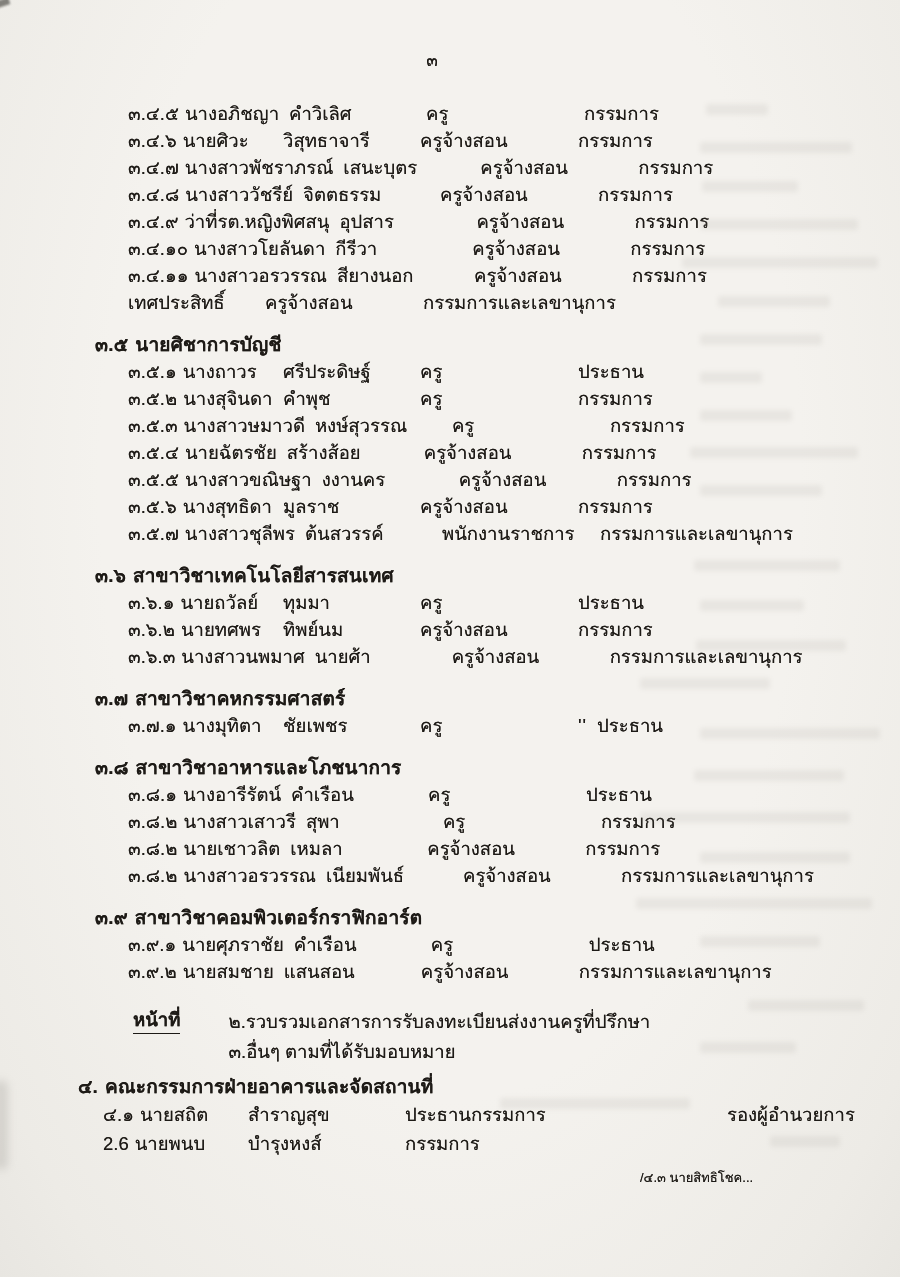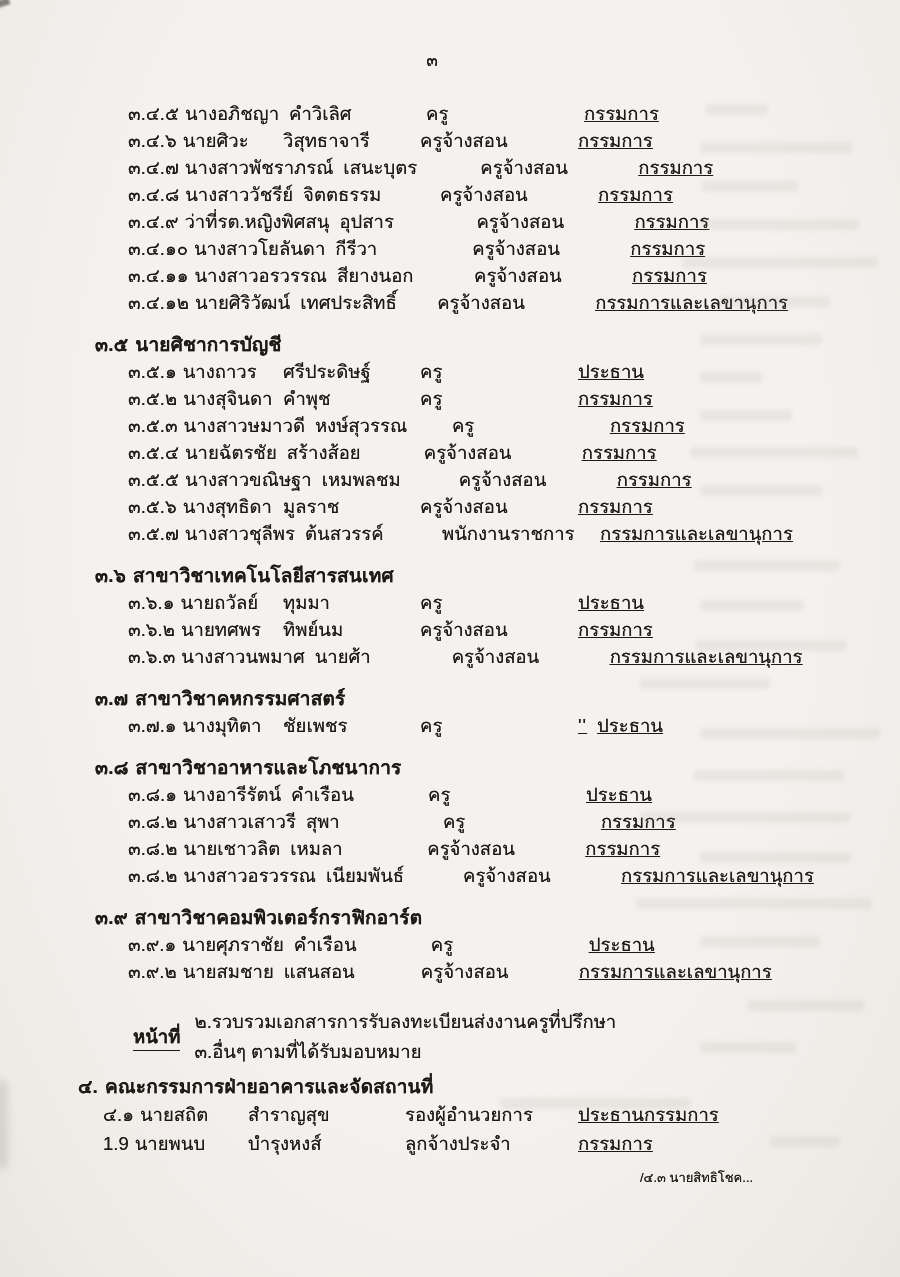--- a/index.html
+++ b/index.html
@@ -46,38 +46,39 @@
     font-size:18.5px;
     line-height:27px;
     margin-left:128px;
     white-space:nowrap;
   }
   .c{display:inline-block;white-space:nowrap;}
   .c1{min-width:155px;padding-right:10px;}
   .c1 .no{margin-right:6px;}
   .c2{min-width:137px;padding-right:10px;}
   .c3{min-width:158px;padding-right:10px;}
-  .c4{flex:1;text-decoration:underline;}
+  .c4{flex:1;}
   .role-prefix{margin-right:10px;letter-spacing:1px;}
   .role-prefix:empty{display:none;}
   
   .sec.committee{margin-top:6px;}
   .sec.committee .sec-h{margin-left:78px;}
   .sec.committee .row{margin-left:103px;line-height:29px;}
   .sec.committee .c1{min-width:145px;}
   .sec.committee .c2{min-width:157px;}
   .sec.committee .c3{min-width:173px;}
   
   .duties{
     display:flex;
     margin-left:133px;
     margin-top:22px;
     font-size:18.5px;
     line-height:30px;
-    align-items:center;
+    align-items:flex-start;
+    gap:34px;
   }
   .duties-label{
     font-weight:700;
     border-bottom:1.6px solid #1d1a16;
     margin-right:14px;
     line-height:26px;
   }
   .duty{white-space:nowrap;}
   
   .footer-cont{
@@ -169,21 +170,20 @@
   </div>
 
   <div class="row ink">
     <span class="c c1"><span class="no">๓.๔.๑๑</span><span class="nm">นางสาวอรวรรณ</span></span>
     <span class="c c2">สียางนอก</span>
     <span class="c c3">ครูจ้างสอน</span>
     <span class="c c4"><span>กรรมการ</span></span>
   </div>
 
   <div class="row ink">
-    <span class="c c1"><span class="no">๓.๔.๑๒</span><span class="nm">นายศิริวัฒน์</span></span>
     <span class="c c2">เทศประสิทธิ์</span>
     <span class="c c3">ครูจ้างสอน</span>
     <span class="c c4"><span>กรรมการและเลขานุการ</span></span>
   </div>
 </div>
   </section>
 
   <section class="sec headed">
     <div class="sec-h ink">
       <span class="sec-num">๓.๕</span><span class="sec-title">นายศิชาการบัญชี</span>
@@ -212,21 +212,21 @@
 
   <div class="row ink">
     <span class="c c1"><span class="no">๓.๕.๔</span><span class="nm">นายฉัตรชัย</span></span>
     <span class="c c2">สร้างส้อย</span>
     <span class="c c3">ครูจ้างสอน</span>
     <span class="c c4"><span>กรรมการ</span></span>
   </div>
 
   <div class="row ink">
     <span class="c c1"><span class="no">๓.๕.๕</span><span class="nm">นางสาวขณิษฐา</span></span>
-    <span class="c c2">เหมพลชม</span>
+    <span class="c c2">งงานคร</span>
     <span class="c c3">ครูจ้างสอน</span>
     <span class="c c4"><span>กรรมการ</span></span>
   </div>
 
   <div class="row ink">
     <span class="c c1"><span class="no">๓.๕.๖</span><span class="nm">นางสุทธิดา</span></span>
     <span class="c c2">มูลราช</span>
     <span class="c c3">ครูจ้างสอน</span>
     <span class="c c4"><span>กรรมการ</span></span>
   </div>
@@ -351,28 +351,27 @@
 
   <div id="committee4">
   <section class="sec committee headed">
     <div class="sec-h ink">
       <span class="sec-num">๔.</span><span class="sec-title">คณะกรรมการฝ่ายอาคารและจัดสถานที่</span>
     </div>
     <div class="rows">
   <div class="row ink">
     <span class="c c1"><span class="no">๔.๑</span><span class="nm">นายสถิต</span></span>
     <span class="c c2">สำราญสุข</span>
+    <span class="c c4"><span>ประธานกรรมการ</span></span>
     <span class="c c3">รองผู้อำนวยการ</span>
-    <span class="c c4"><span>ประธานกรรมการ</span></span>
-  </div>
-
-  <div class="row ink">
-    <span class="c c1"><span class="no">1.9</span><span class="nm">นายพนบ</span></span>
+  </div>
+
+  <div class="row ink">
+    <span class="c c1"><span class="no">2.6</span><span class="nm">นายพนบ</span></span>
     <span class="c c2">บำรุงหงส์</span>
-    <span class="c c3">ลูกจ้างประจำ</span>
     <span class="c c4"><span>กรรมการ</span></span>
   </div>
 </div>
   </section>
 </div>
 
   <div class="footer-cont ink">/๔.๓ นายสิทธิโชค...</div>
 
   <div class="noise-layer">
     <div class="corner-mark"></div>

